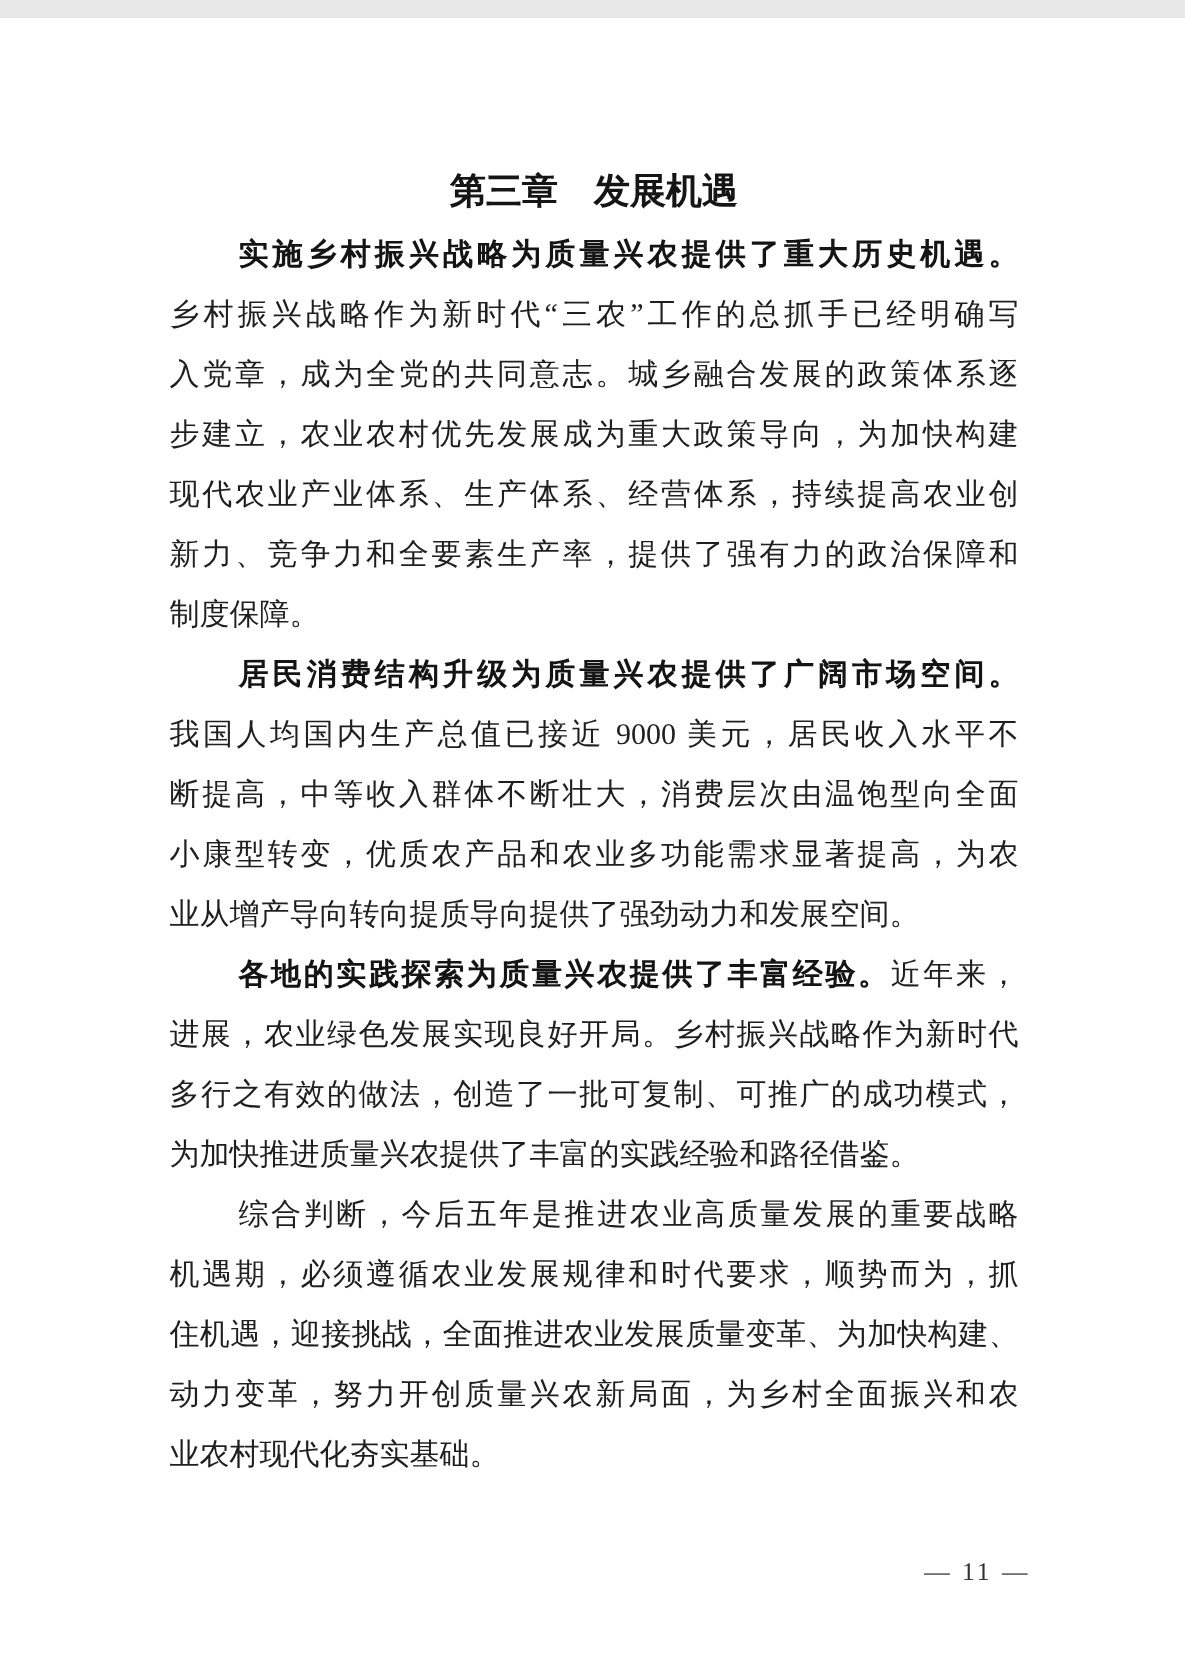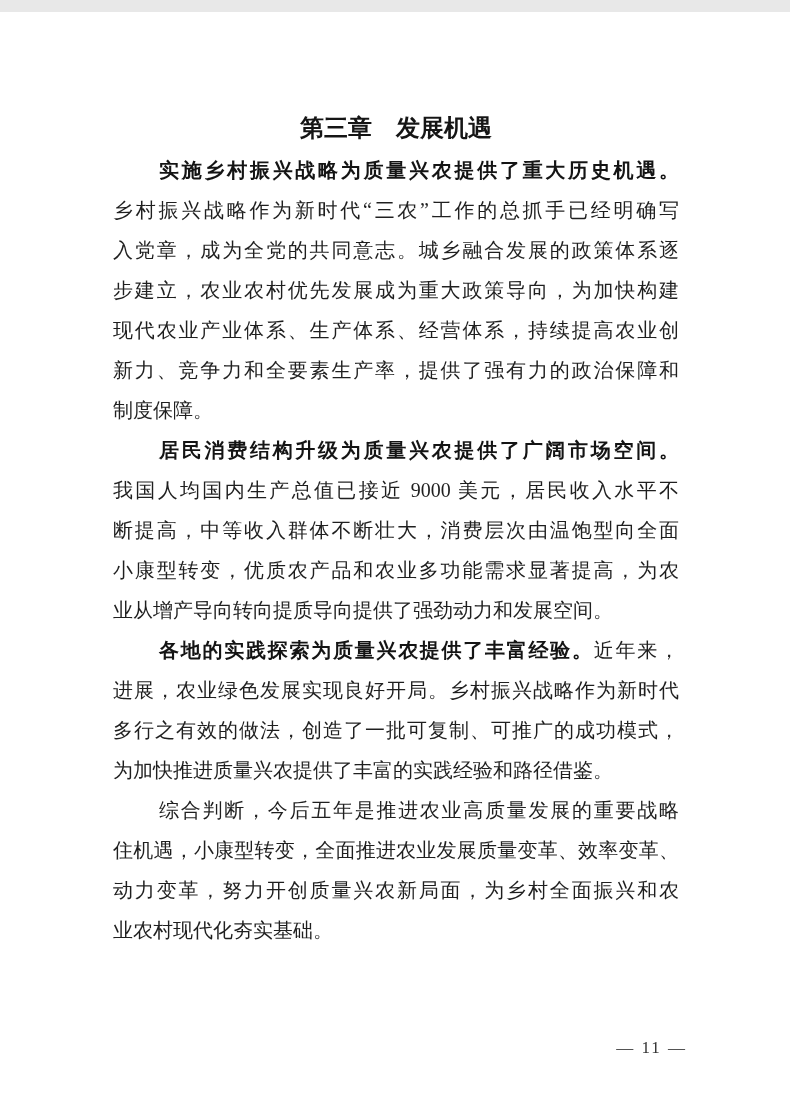--- a/index.html
+++ b/index.html
@@ -88,19 +88,20 @@
       <div class="line fill indent"><span class="b">居民消费结构升级为质量兴农提供了广阔市场空间。</span></div>
       <div class="line fill"><span>我国人均国内生产总值已接近 9000 美元，居民收入水平不</span></div>
       <div class="line fill"><span>断提高，中等收入群体不断壮大，消费层次由温饱型向全面</span></div>
       <div class="line fill"><span>小康型转变，优质农产品和农业多功能需求显著提高，为农</span></div>
       <div class="line"><span>业从增产导向转向提质导向提供了强劲动力和发展空间。</span></div>
       <div class="line fill indent"><span class="b">各地的实践探索为质量兴农提供了丰富经验。</span><span>近年来，</span></div>
       <div class="line fill"><span>进展，农业绿色发展实现良好开局。乡村振兴战略作为新时代</span></div>
       <div class="line fill"><span>多行之有效的做法，创造了一批可复制、可推广的成功模式，</span></div>
       <div class="line"><span>为加快推进质量兴农提供了丰富的实践经验和路径借鉴。</span></div>
       <div class="line fill indent"><span>综合判断，今后五年是推进农业高质量发展的重要战略</span></div>
-      <div class="line fill"><span>住机遇，小康型转变，全面推进农业发展质量变革、效率变革、</span></div>
+      <div class="line fill"><span>机遇期，必须遵循农业发展规律和时代要求，顺势而为，抓</span></div>
+      <div class="line fill"><span>住机遇，迎接挑战，全面推进农业发展质量变革、为加快构建、</span></div>
       <div class="line fill"><span>动力变革，努力开创质量兴农新局面，为乡村全面振兴和农</span></div>
       <div class="line"><span>业农村现代化夯实基础。</span></div>
     </div>
 
   <div class="page-footer">— 11 —</div>
 </div>
 
 </body></html>

